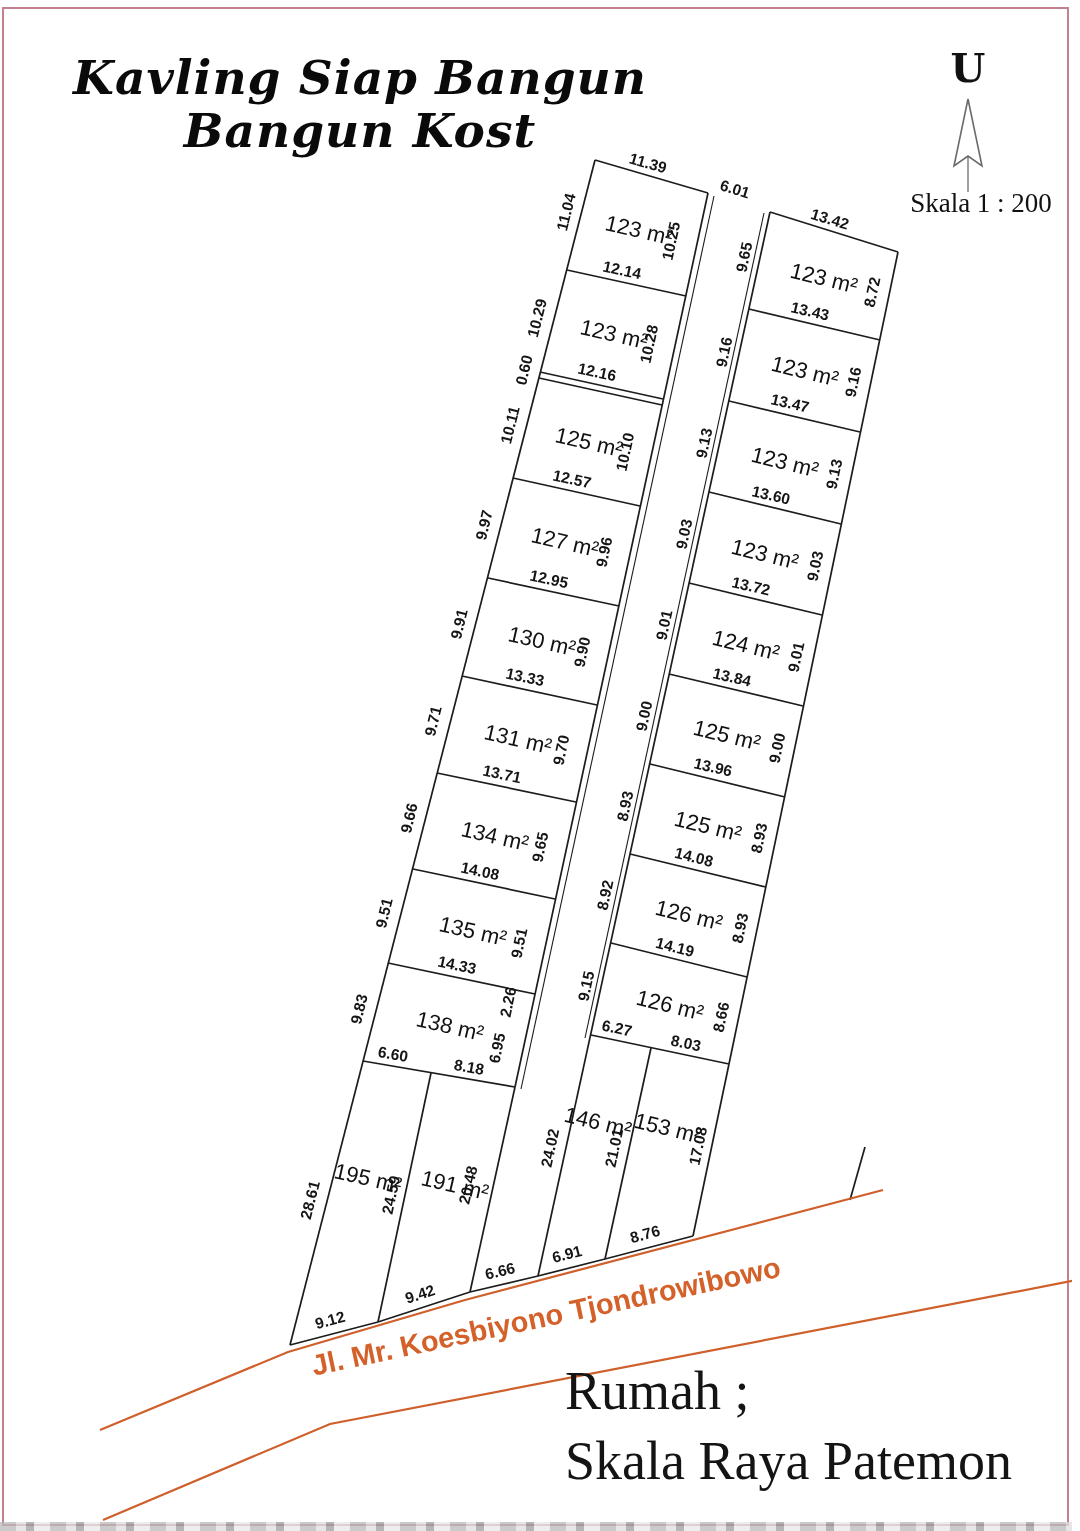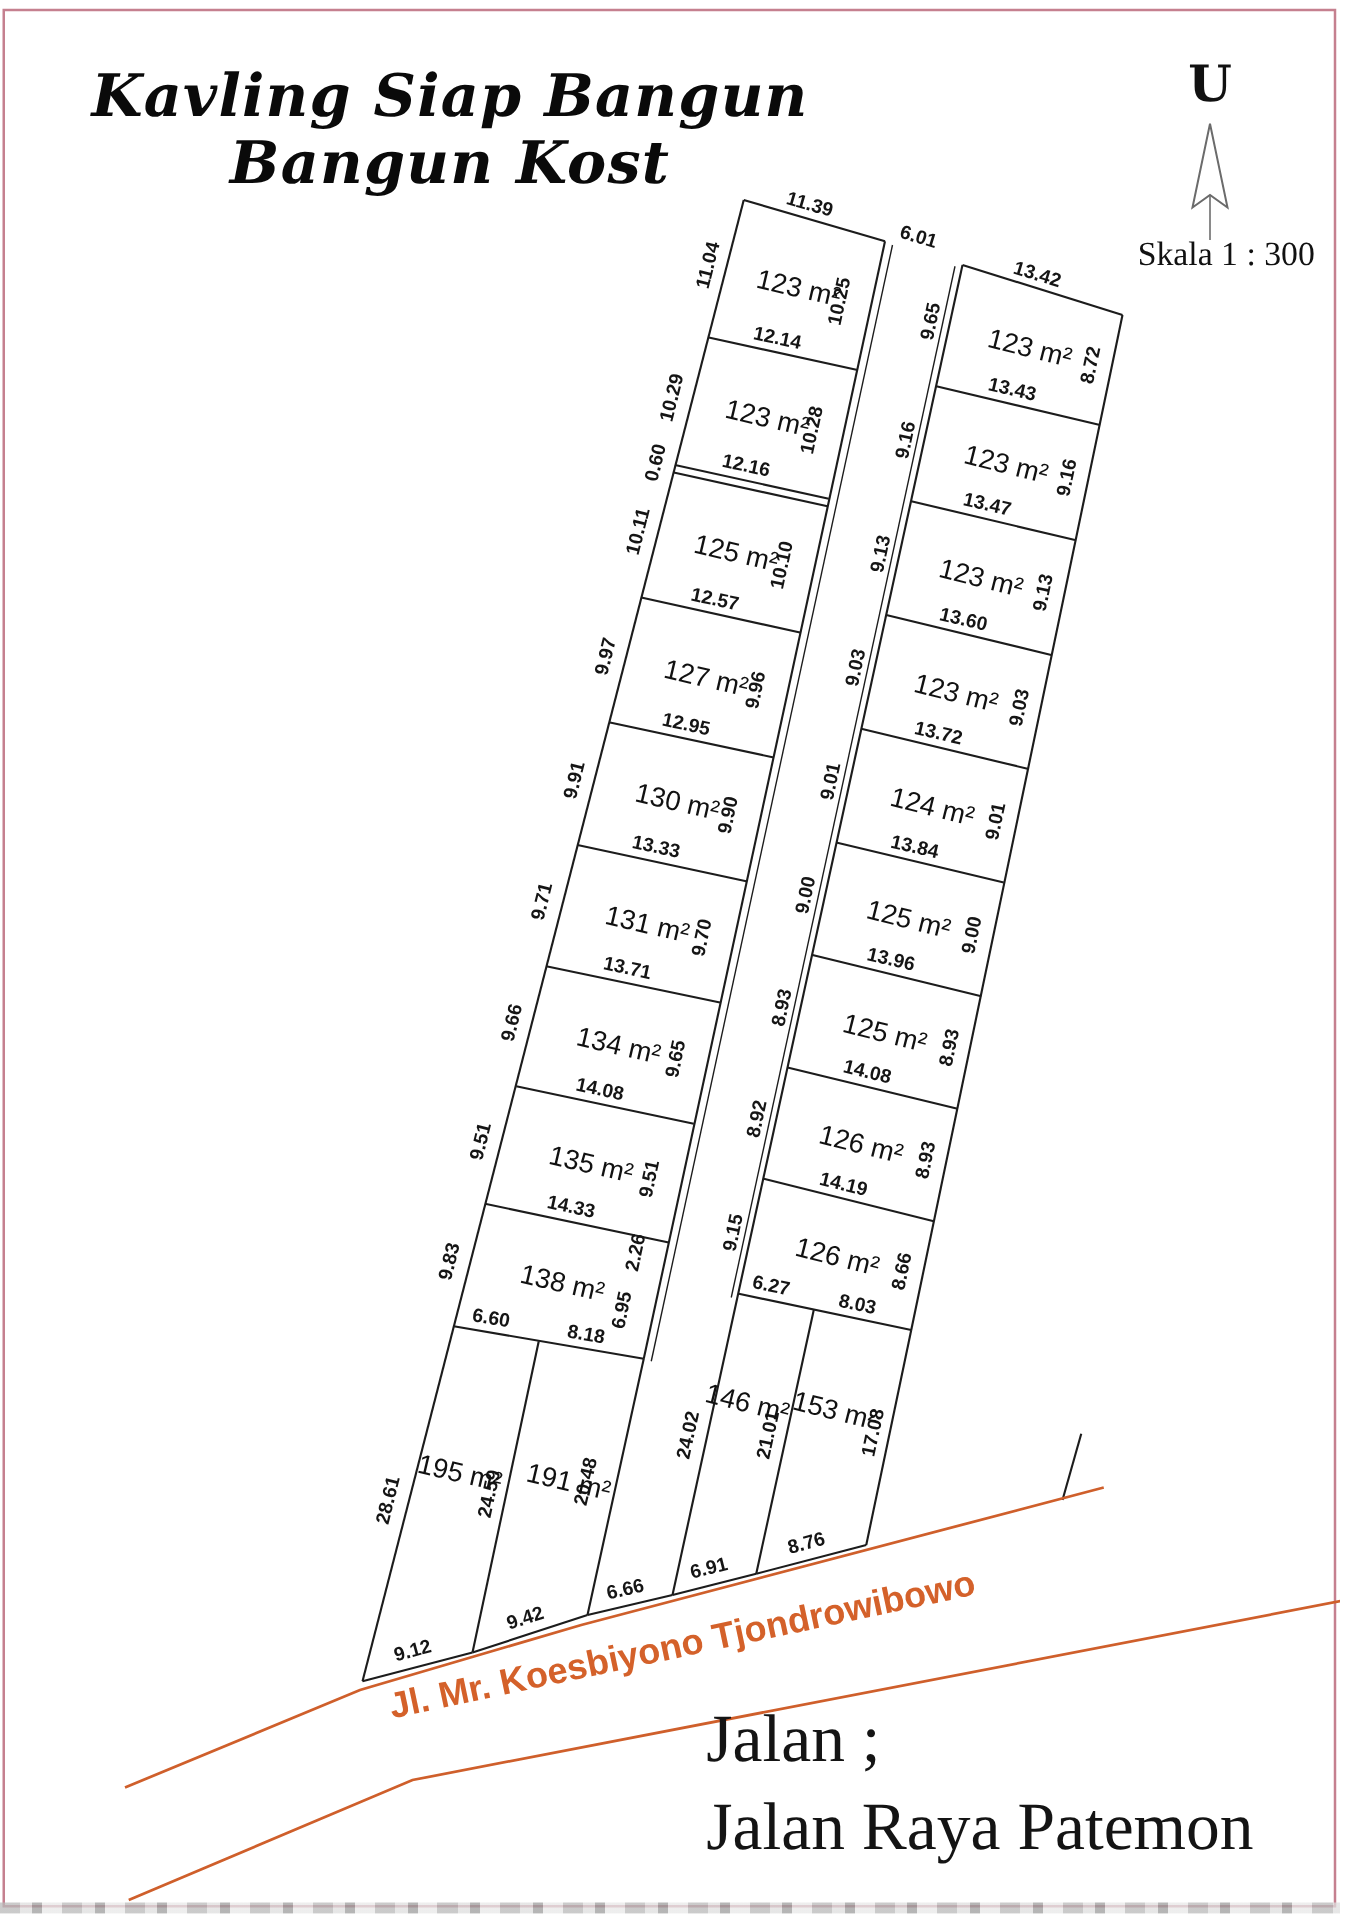--- a/index.html
+++ b/index.html
@@ -38,21 +38,21 @@
   <div class="title-block">
     <div>Kavling Siap Bangun</div>
     <div>Bangun Kost</div>
   </div>
 
   <div class="north-u">U</div>
   <svg class="north-arrow" width="44" height="104" viewBox="0 0 44 104">
     <line x1="22" y1="8" x2="22" y2="100" stroke="#8a8a8a" stroke-width="1.6"></line>
     <path d="M22,7 L8,74 L22,64 L36,74 Z" fill="#ffffff" stroke="#6b6b6b" stroke-width="1.6"></path>
   </svg>
-  <div class="scale-label">Skala 1 : 300</div>
+  <div class="scale-label">Skala 1 : 200</div>
 
   <svg id="plan" class="plan-svg" width="1080" height="1531" viewBox="0 0 1080 1531">
       <line x1="595" y1="160" x2="708" y2="193" stroke="#1c1c1c" stroke-width="1.7"></line>
       <line x1="595" y1="160" x2="290" y2="1345" stroke="#1c1c1c" stroke-width="1.7"></line>
       <line x1="708" y1="193" x2="515" y2="1087" stroke="#1c1c1c" stroke-width="1.7"></line>
       <line x1="567" y1="270" x2="686" y2="296" stroke="#1c1c1c" stroke-width="1.7"></line>
       <line x1="540" y1="372" x2="663" y2="399" stroke="#1c1c1c" stroke-width="1.7"></line>
       <line x1="539" y1="378" x2="662" y2="405" stroke="#1c1c1c" stroke-width="1.7"></line>
       <line x1="513" y1="478" x2="640" y2="506" stroke="#1c1c1c" stroke-width="1.7"></line>
       <line x1="488" y1="578" x2="619" y2="606" stroke="#1c1c1c" stroke-width="1.7"></line>
@@ -179,19 +179,19 @@
       <text transform="translate(708,826) rotate(14)" dy="0.35em" class="area">125 m²</text>
       <text transform="translate(689,915) rotate(14)" dy="0.35em" class="area">126 m²</text>
       <text transform="translate(670,1005) rotate(14)" dy="0.35em" class="area">126 m²</text>
       <text transform="translate(598,1122) rotate(14)" dy="0.35em" class="area" font-size="20">146 m²</text>
       <text transform="translate(668,1128) rotate(14)" dy="0.35em" class="area" font-size="20">153 m²</text>
     </svg>
 
   <div class="road-label">Jl. Mr. Koesbiyono Tjondrowibowo</div>
 
   <div class="lokasi-block">
-    <div>Jalan ;</div>
-    <div>Jalan Raya Patemon</div>
+    <div>Rumah ;</div>
+    <div>Skala Raya Patemon</div>
   </div>
 
   <div class="bottom-strip"></div>
 
 </div>
 
 </body></html>

